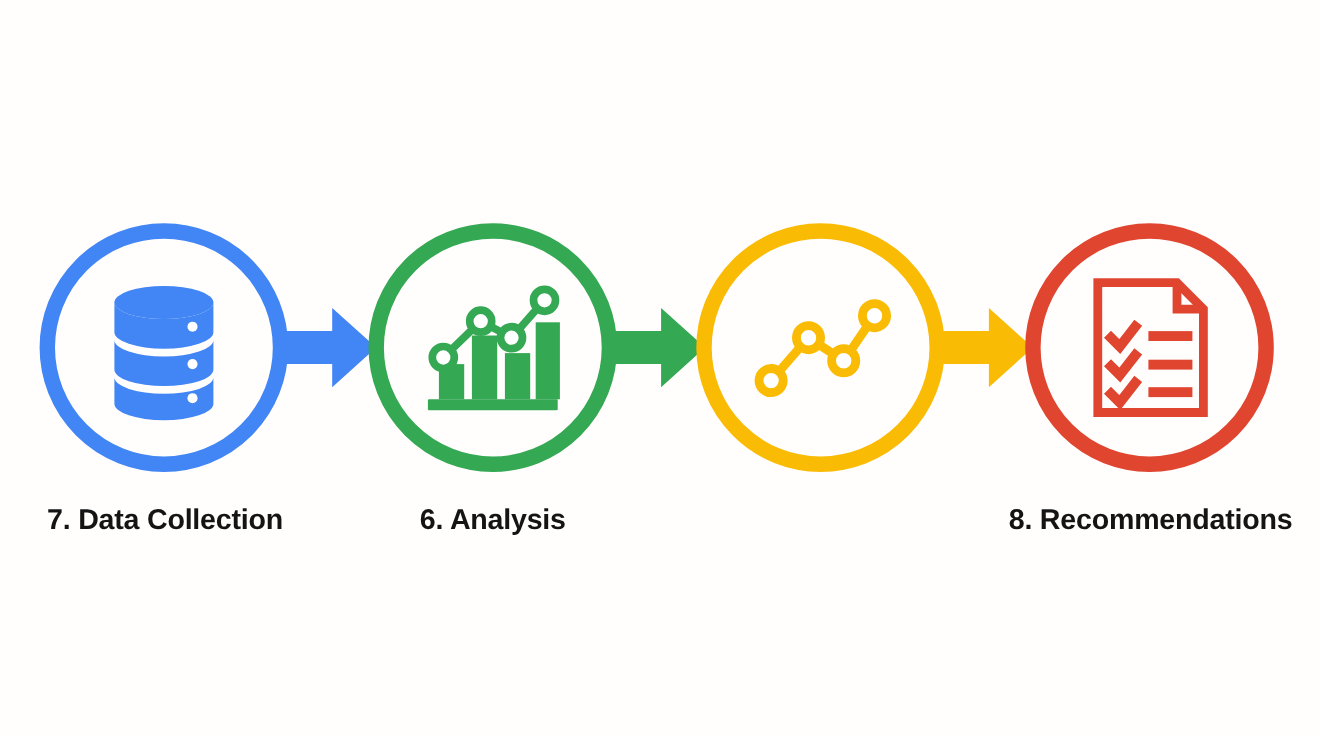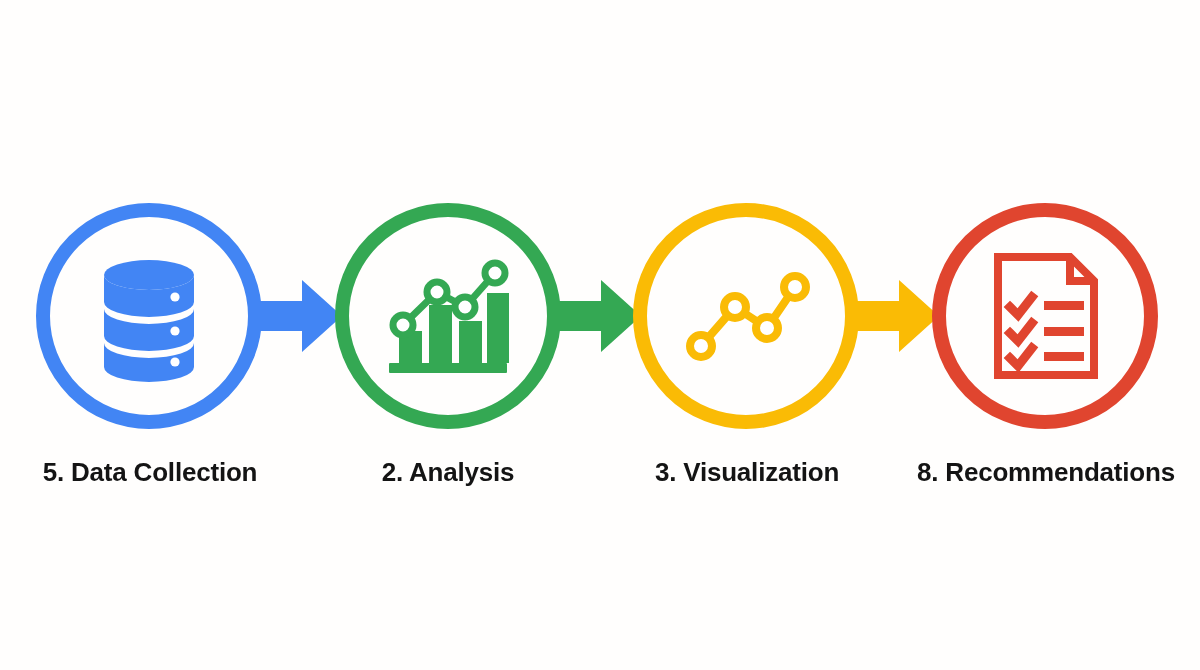--- a/index.html
+++ b/index.html
@@ -191,19 +191,18 @@
           <rect x="70" y="56" width="40" height="9"></rect>
           <rect x="70" y="82" width="40" height="9"></rect>
           <rect x="70" y="107" width="40" height="9"></rect>
         </g>
       </svg>
     </div>
 
   </div>
 
   <div class="label-row">
-    <div class="stage-label label-1">5. Data Collection</div>
-    <div class="stage-label label-2">2. Analysis</div>
-    <div class="stage-label label-3">3. Visualization</div>
+    <div class="stage-label label-1">7. Data Collection</div>
+    <div class="stage-label label-2">6. Analysis</div>
     <div class="stage-label label-4">8. Recommendations</div>
   </div>
 
 </div>
 
 </body></html>

